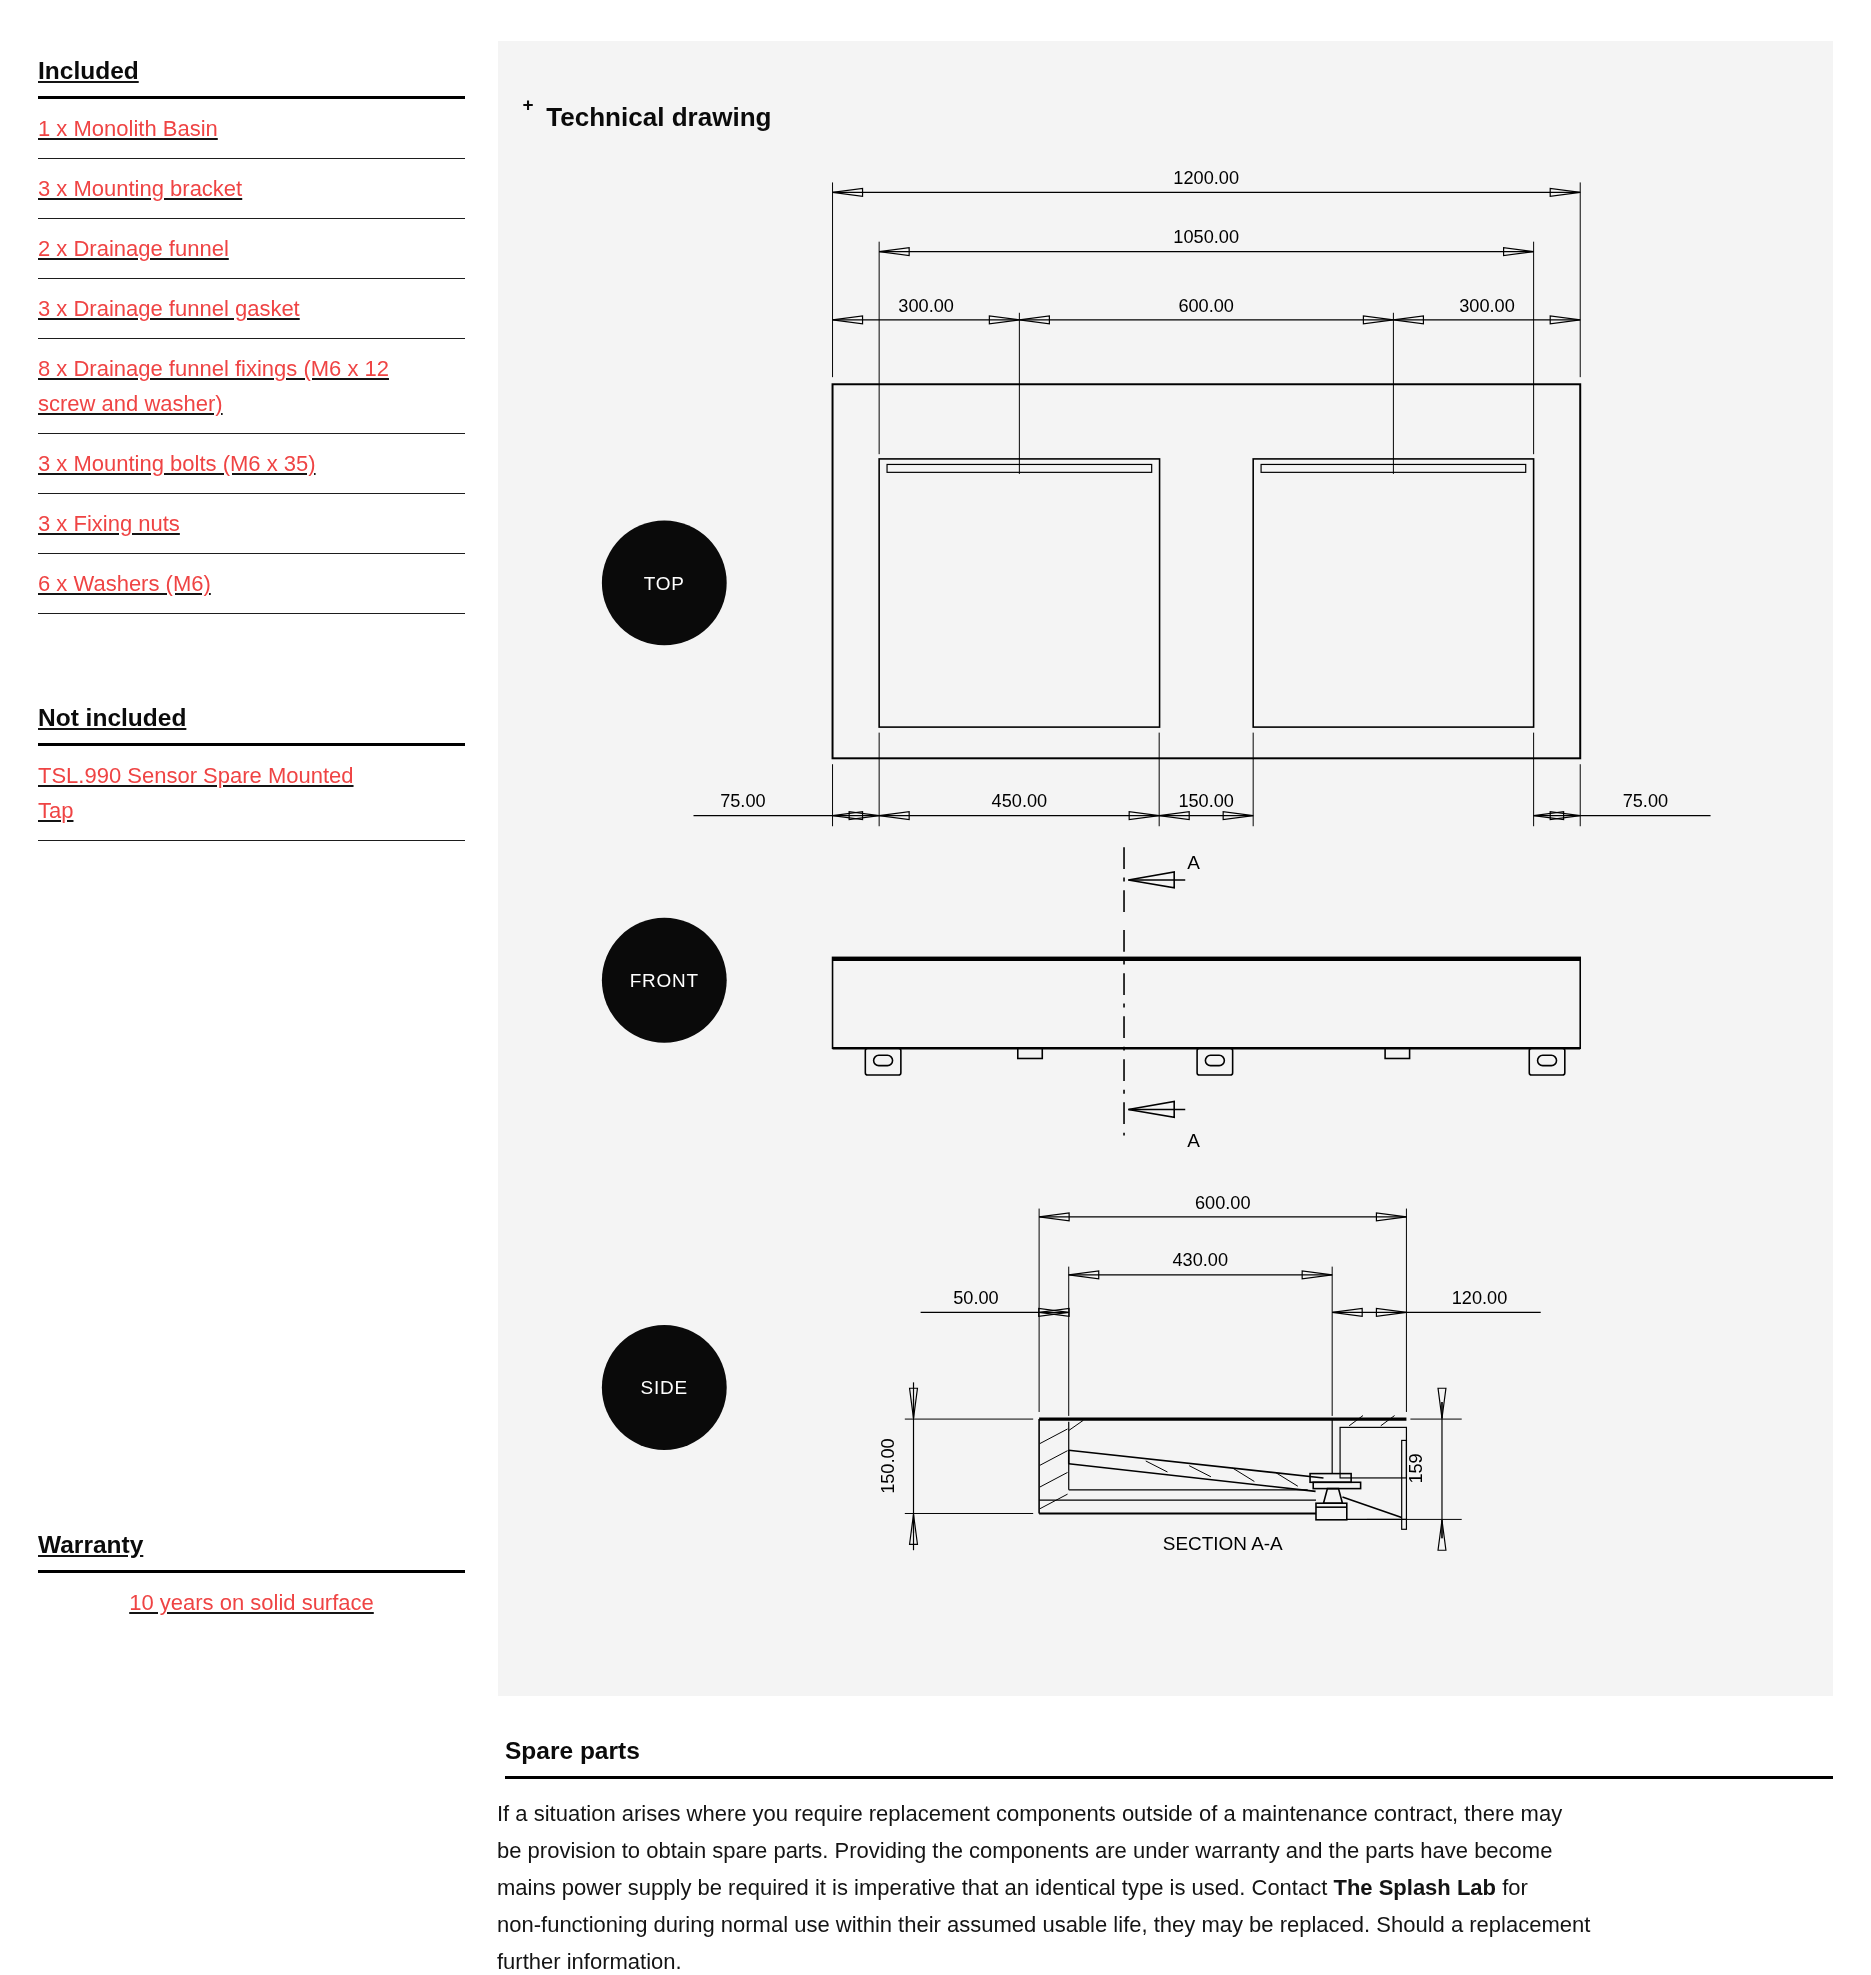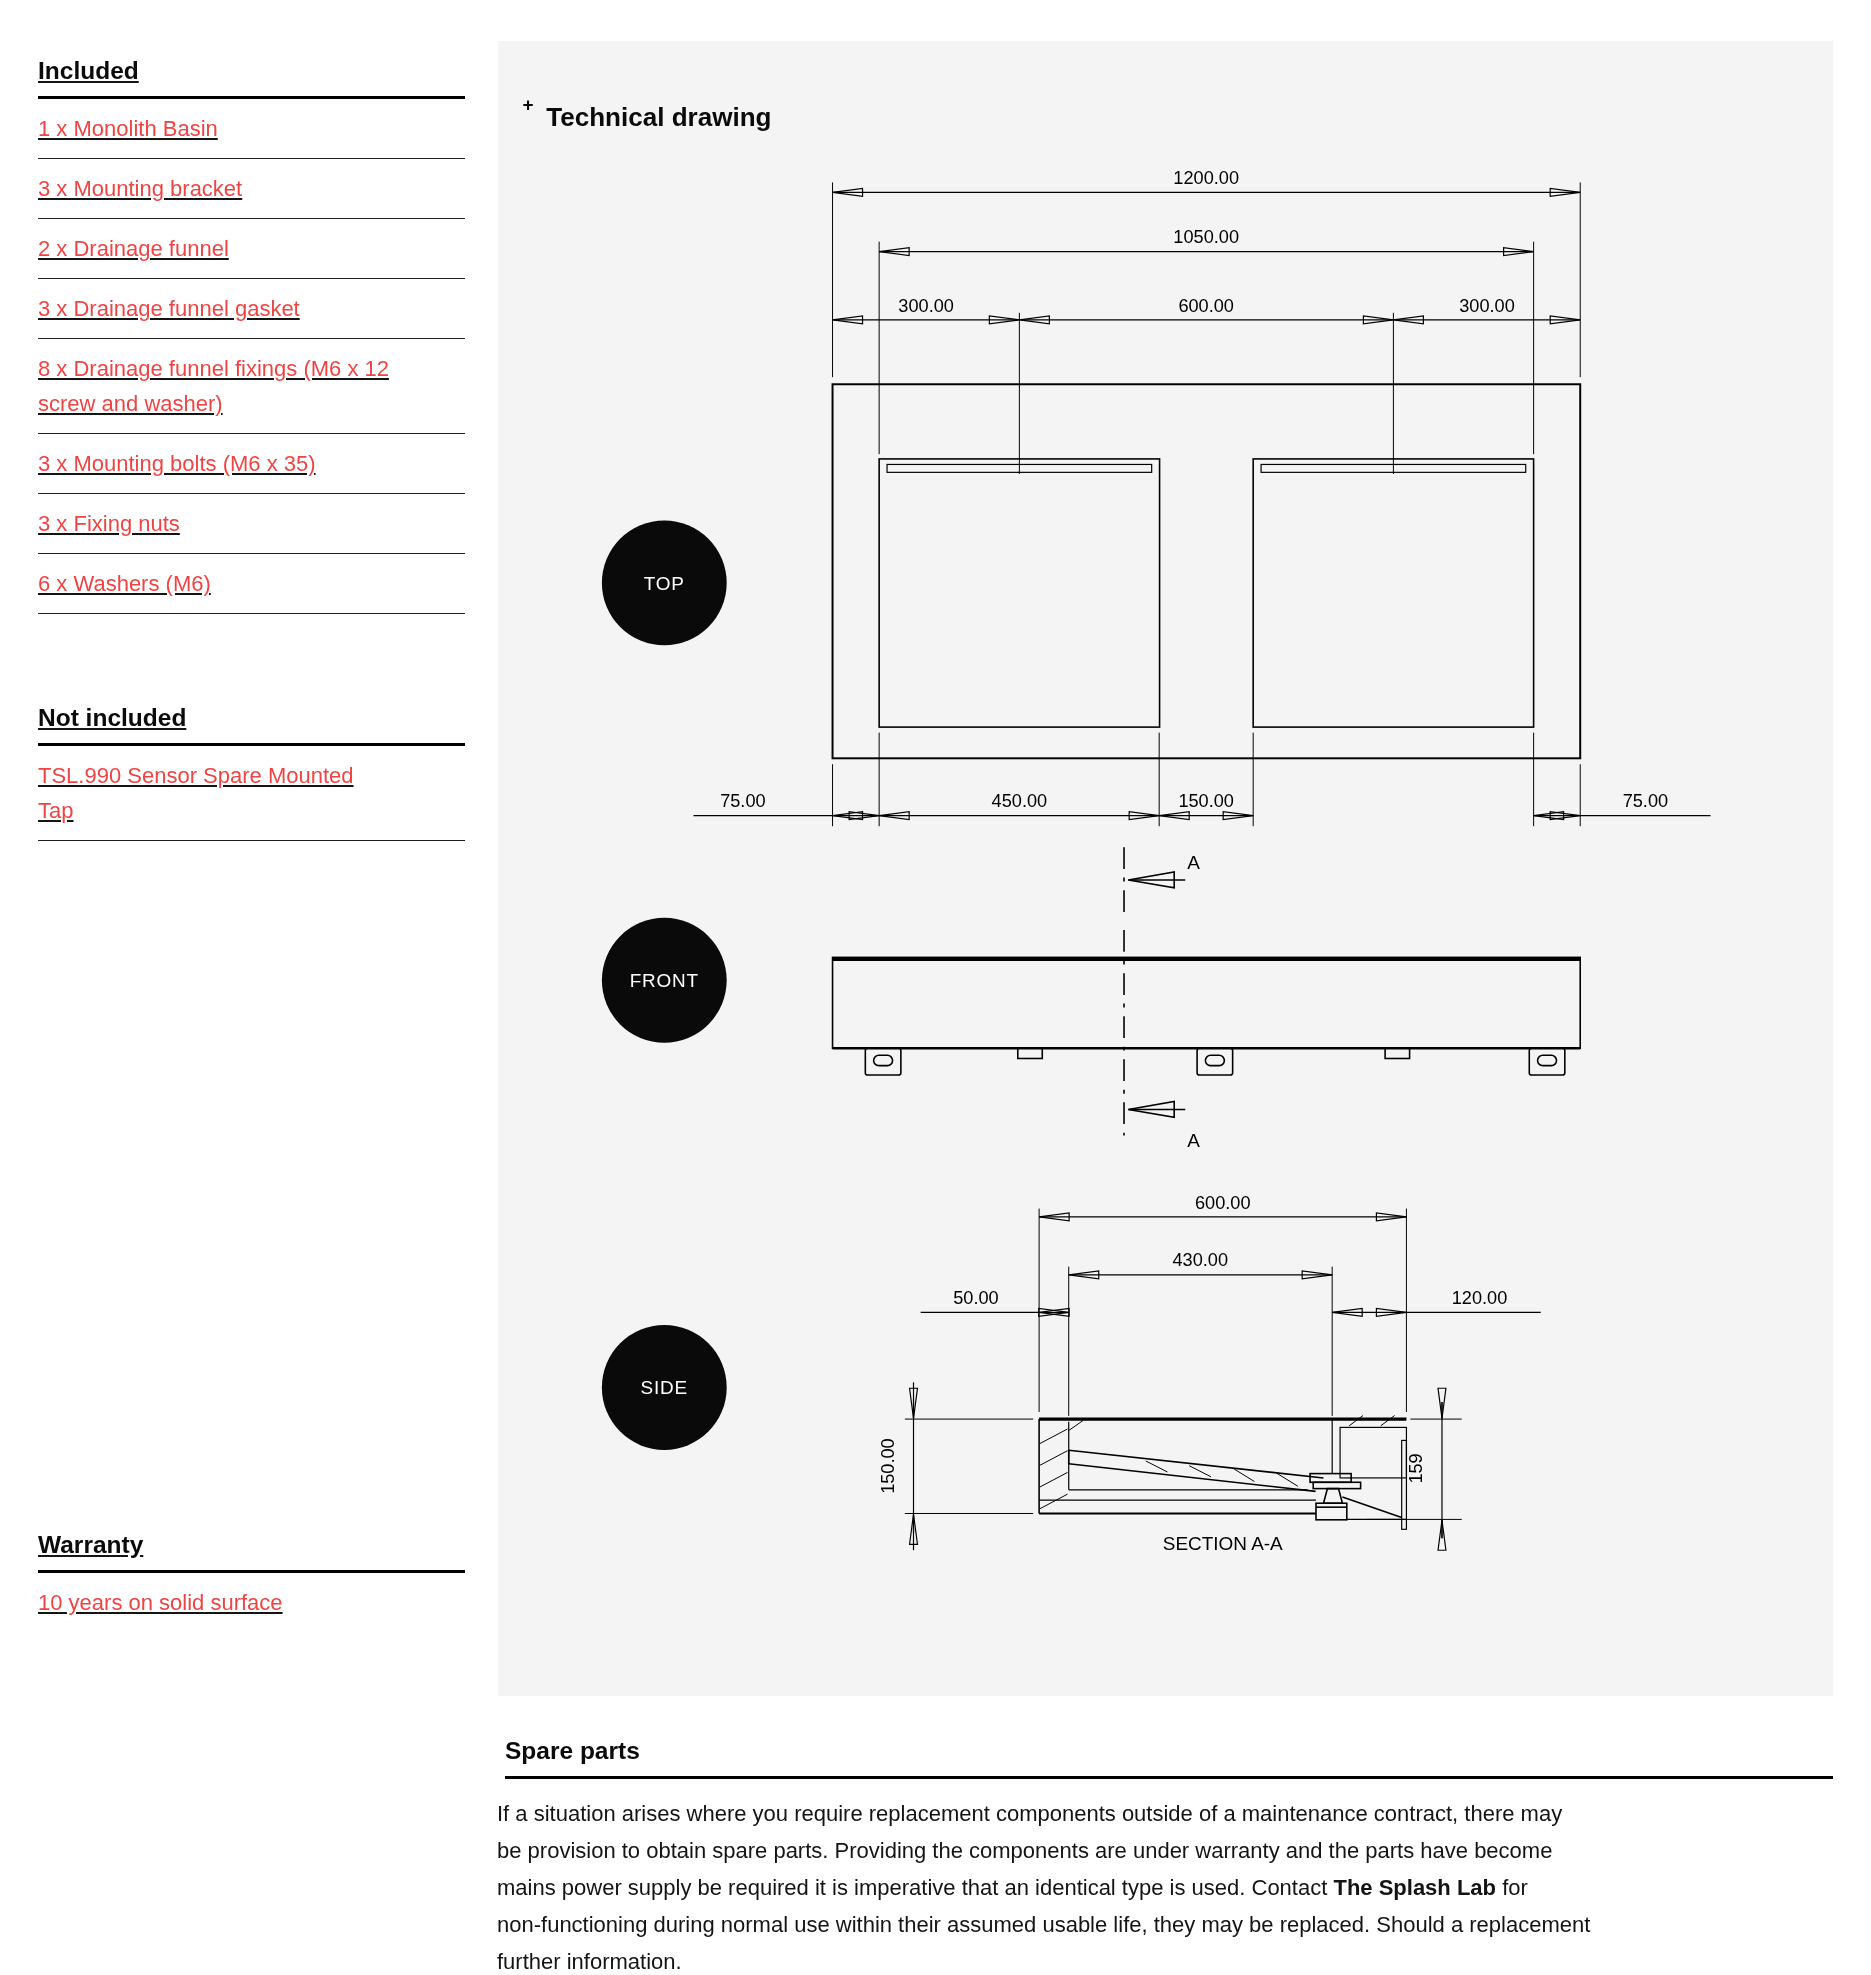--- a/index.html
+++ b/index.html
@@ -7,21 +7,21 @@
         font-family:"Liberation Sans",sans-serif;color:#141414;}
   
   .blk{position:absolute;left:38px;width:427px;text-decoration:underline;}
   #blk-included{top:58px;}
   #blk-notincluded{top:705px;}
   #blk-warranty{top:1532px;}
   .blk h2{margin:0;padding:0 0 13.4px 0;font-size:24.5px;font-weight:bold;color:#0b0b0b;
           border-bottom:3.6px solid #000;line-height:25px;}
   .row{border-bottom:1.2px solid #1d1d1d;padding:12px 0;}
   .row .ln{font-size:22px;line-height:35px;color:#ef4444;}
-  #blk-warranty .row{border-bottom:none;}
+  #blk-warranty .row{border-bottom:none;text-align:center;}
   
   .panel{position:absolute;left:498px;top:41px;width:1335px;height:1655px;background:#f4f4f4;}
   .panel svg{position:absolute;left:0;top:0;width:100%;height:100%;}
   .dimtxt{font-family:"Liberation Sans",sans-serif;font-size:46px;fill:#000;}
   .badgetxt{font-family:"Liberation Sans",sans-serif;font-size:48px;fill:#fff;letter-spacing:2px;}
   .hdrplus{font-family:"Liberation Sans",sans-serif;font-size:48px;font-weight:bold;fill:#0b0b0b;}
   .hdrtitle{font-family:"Liberation Sans",sans-serif;font-size:66px;font-weight:bold;fill:#0b0b0b;}
   .captxt{font-family:"Liberation Sans",sans-serif;font-size:48px;fill:#000;}
   
   .spare{position:absolute;left:497px;top:1730px;width:1344px;}

